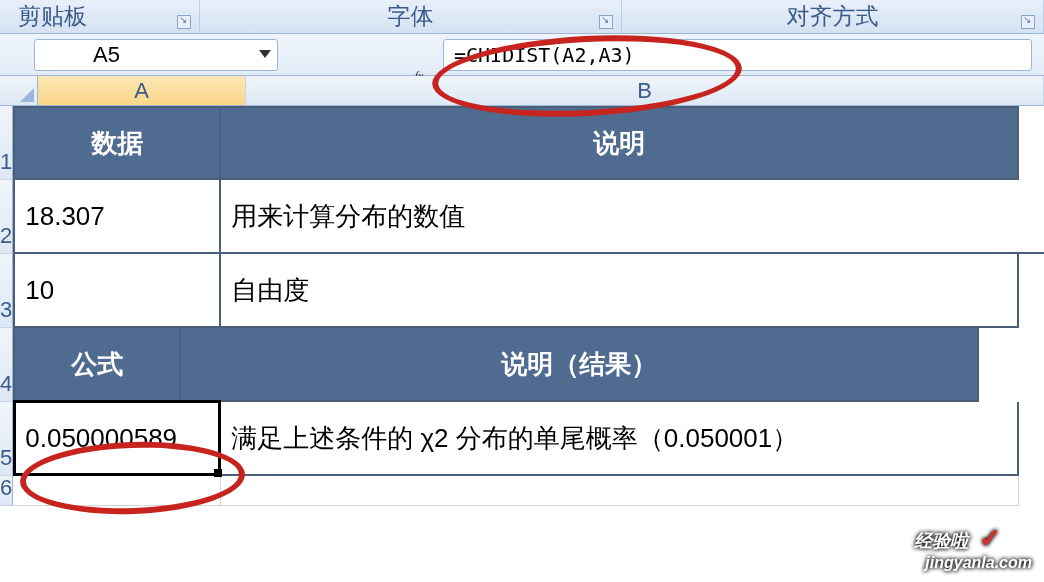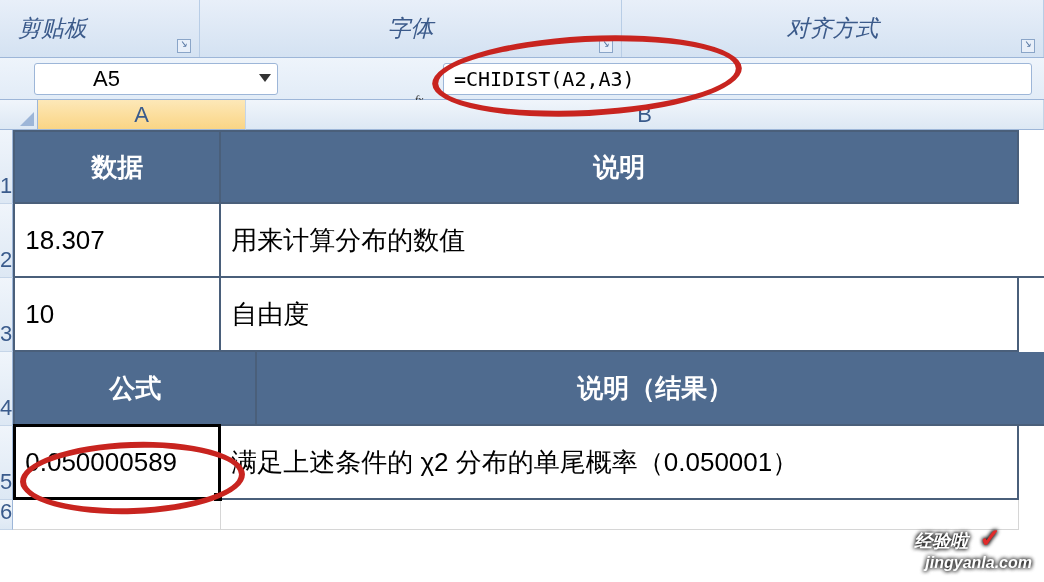--- a/index.html
+++ b/index.html
@@ -1,18 +1,18 @@
 <!DOCTYPE html>
 <html><head>
   <meta charset="utf-8">
   <style>
     * { margin: 0; padding: 0; box-sizing: border-box; }
     body { font-family: "Microsoft YaHei", SimSun, Arial, sans-serif; background: #fff; width: 1044px; height: 582px; overflow: hidden; position: relative; }
     
-    .ribbon-groups { display: flex; height: 58px; background: linear-gradient(#e8eff9, #d4e2f2); border-bottom: 1px solid #9db6d8; font-style: italic; }
+    .ribbon-groups { display: flex; height: 34px; background: linear-gradient(#e8eff9, #d4e2f2); border-bottom: 1px solid #9db6d8; }
     .ribbon-group { flex: 1; display: flex; align-items: center; justify-content: center; position: relative; border-right: 1px solid #b8cde6; color: #3b5a8a; font-size: 23px; }
     .ribbon-group:first-child { flex: 0 0 200px; justify-content: flex-start; padding-left: 18px; }
     .dialog-launcher { position: absolute; right: 8px; bottom: 4px; width: 14px; height: 14px; border: 1px solid #8aa5c8; background: #e8eff9; }
     .dialog-launcher::after { content: "↘"; font-size: 10px; color: #5a7aa5; position: absolute; top: -2px; left: 1px; }
     
     .formula-bar-row { display: flex; height: 42px; background: linear-gradient(#eef4fb, #e2ecf7); border-bottom: 1px solid #9db6d8; align-items: center; }
     .name-box { width: 244px; height: 32px; margin-left: 34px; background: #fff; border: 1px solid #9db6d8; border-radius: 3px; display: flex; align-items: center; padding-left: 58px; font-size: 22px; font-family: Arial; position: relative; }
     .name-box-dropdown { position: absolute; right: 6px; top: 10px; width: 0; height: 0; border-left: 6px solid transparent; border-right: 6px solid transparent; border-top: 8px solid #333; }
     .fx-button { margin-left: 125px; width: 32px; height: 28px; font-style: italic; font-size: 12px; font-family: "Times New Roman"; color: #333; display: flex; align-items: center; justify-content: center; margin-top: 43px; }
     .formula-input { flex: 1; height: 32px; background: #fff; border: 1px solid #9db6d8; border-radius: 3px; margin-left: 8px; margin-right: 12px; padding-left: 10px; font-size: 20px; font-family: "Consolas", monospace; display: flex; align-items: center; }
@@ -95,21 +95,21 @@
     </div>
     <div class="sheet-row">
       <div class="cell first-col" style="width:208px;height:74px">18.307</div>
       <div class="cell" style="width:912px;height:74px">用来计算分布的数值</div>
     </div>
     <div class="sheet-row">
       <div class="cell first-col" style="width:208px;height:74px">10</div>
       <div class="cell" style="width:798px;height:74px">自由度</div>
     </div>
     <div class="sheet-row">
-      <div class="cell header-cell first-col" style="width:244px;height:74px">公式</div>
+      <div class="cell header-cell first-col" style="width:168px;height:74px">公式</div>
       <div class="cell header-cell" style="width:798px;height:74px">说明（结果）</div>
     </div>
     <div class="sheet-row">
       <div class="cell first-col a5" style="width:208px;height:74px">
         <span>0.050000589</span>
         <div class="selection-border"></div>
       </div>
       <div class="cell" style="width:798px;height:74px">满足上述条件的 χ2 分布的单尾概率（0.050001）</div>
     </div>
     <div class="sheet-row empty-row">

